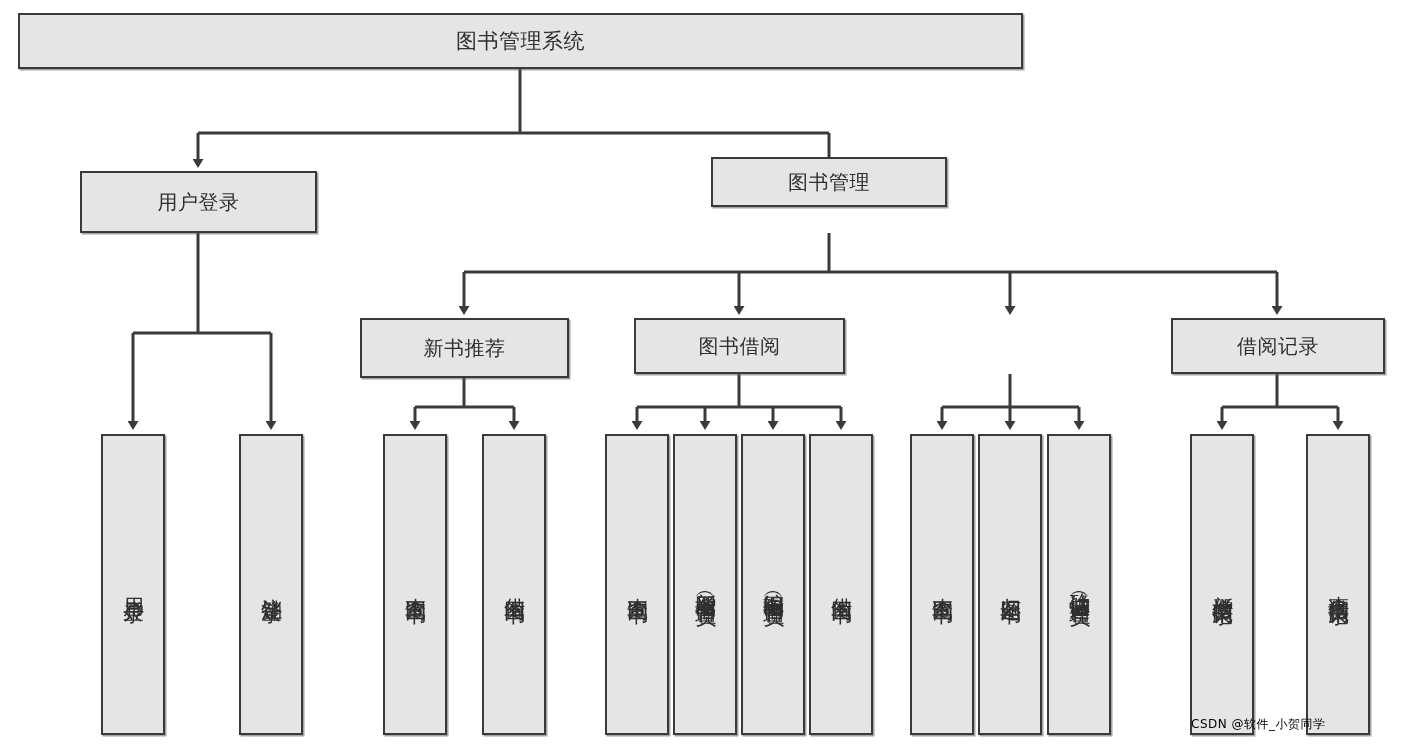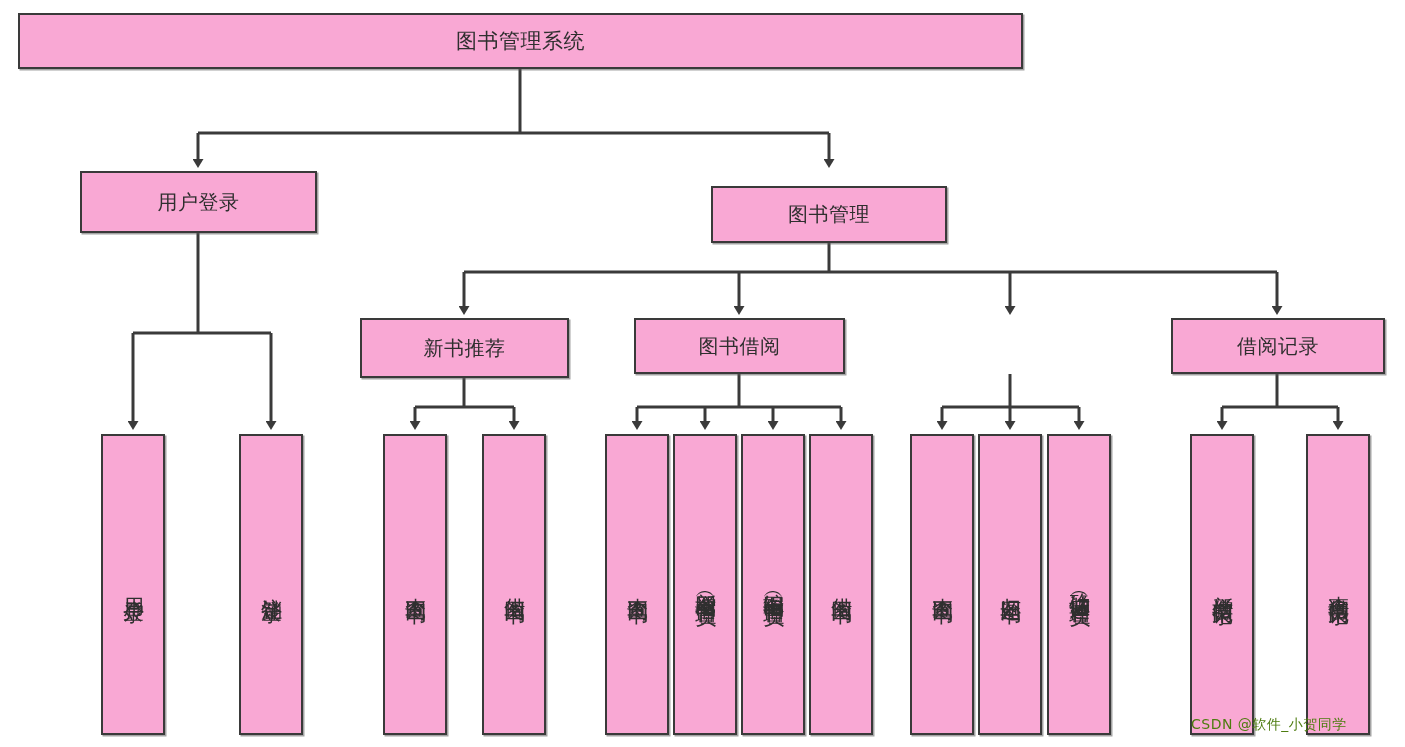--- a/index.html
+++ b/index.html
@@ -22,21 +22,21 @@
     position: absolute;
     left: 0;
     top: 0;
     width: 1405px;
     height: 747px;
     pointer-events: none;
   }
   .node {
     position: absolute;
     box-sizing: border-box;
-    background: #f9a8d4;
+    background: #e5e5e5;
     border: 2px solid #3a3a3a;
     box-shadow: 1.5px 1.5px 0 rgba(90,90,90,0.55);
     display: flex;
     align-items: center;
     justify-content: center;
     text-align: center;
     color: #2f2f2f;
   }
   .node.root {
     font-size: 21px;
@@ -57,22 +57,22 @@
     justify-content: center;
   }
   .node.leaf .vtext {
     writing-mode: vertical-rl;
     text-orientation: upright;
     display: block;
     white-space: nowrap;
   }
   .watermark {
     position: absolute;
-    font-size: 14px;
-    color: #4d7c0f;
+    font-size: 12px;
+    color: #000000;
     letter-spacing: 0.5px;
     white-space: nowrap;
     user-select: none;
   }
 </style>
 </head>
 <body>
 
 <div id="canvas">
 
@@ -122,21 +122,21 @@
       <path d="M1277,374 L1277,407"></path>
       <path d="M1222,407 L1338,407"></path>
       <path d="M1222,407 L1222,422" marker-end="url(#arrow)"></path>
       <path d="M1338,407 L1338,422" marker-end="url(#arrow)"></path>
     </g>
   </svg>
 
   <div class="node root" style="left:18px; top:13px; width:1005px; height:56px;">图书管理系统</div>
 
   <div class="node branch" style="left:80px; top:171px; width:237px; height:62px;">用户登录</div>
-  <div class="node branch" style="left:711px; top:186px; width:236px; height:57px;">图书管理</div>
+  <div class="node branch" style="left:711px; top:157px; width:236px; height:50px;">图书管理</div>
 
   <div class="node branch" style="left:360px; top:318px; width:209px; height:60px;">新书推荐</div>
   <div class="node branch" style="left:634px; top:318px; width:211px; height:56px;">图书借阅</div>
   <div class="node branch" style="left:1171px; top:318px; width:214px; height:56px;font-family:Liberation Serif, serif;">借阅记录</div>
 
   <div class="node leaf" style="left:101px; top:434px; width:64px; height:301px;">
     <span class="vtext">用户登录</span>
   </div>
   <div class="node leaf" style="left:239px; top:434px; width:64px; height:301px;">
     <span class="vtext">注销登录</span>

